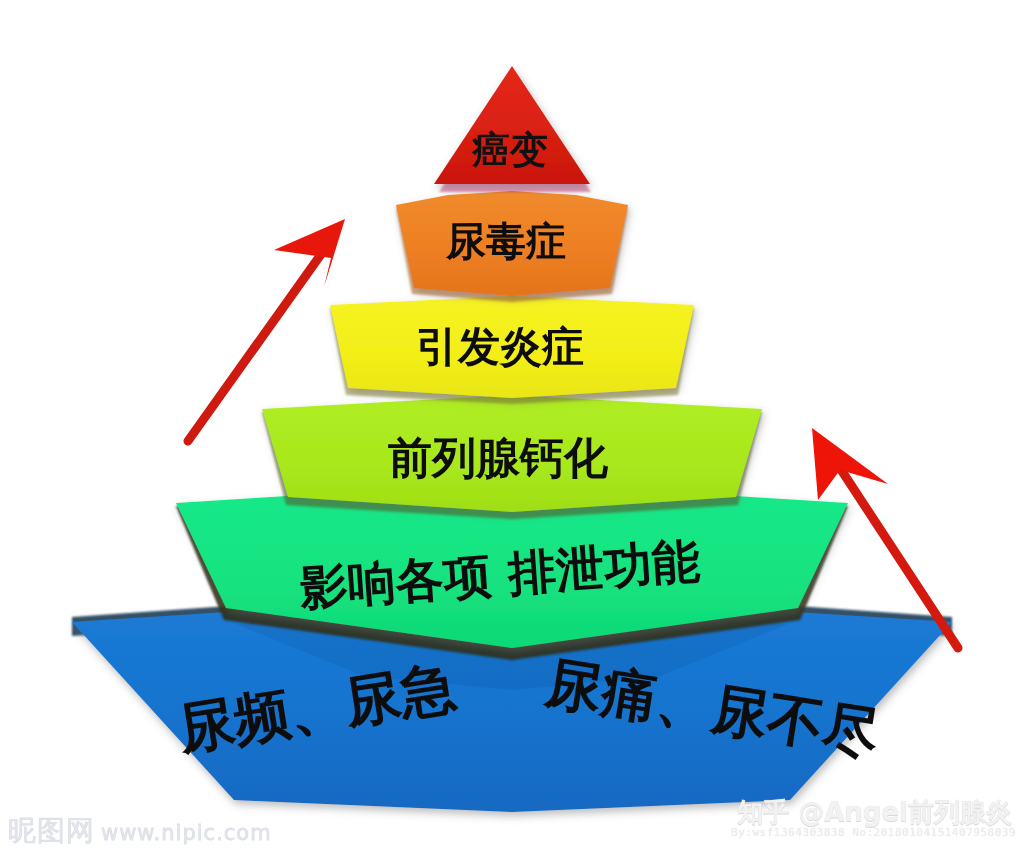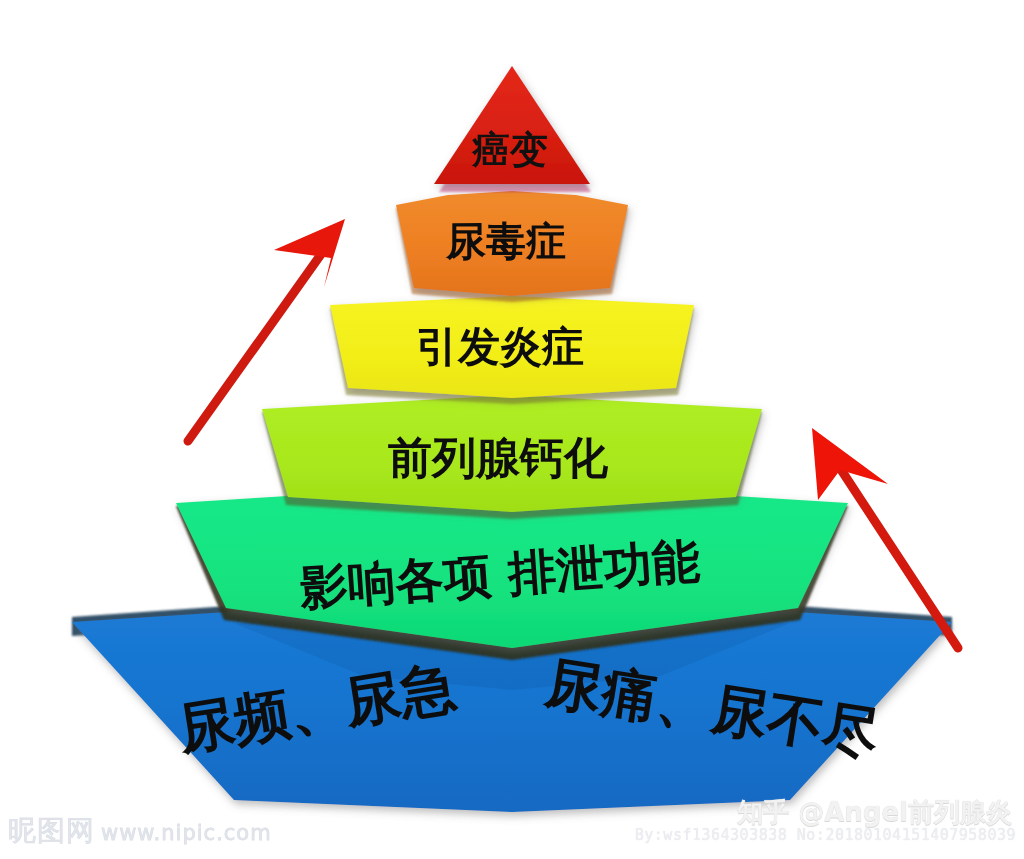--- a/index.html
+++ b/index.html
@@ -67,21 +67,21 @@
     color: #f2f2f2;
     text-shadow: 0 1px 0 #d9d9d9, 0 0 1px #cfcfcf;
     white-space: nowrap;
     user-select: none;
   }
   .wm-id {
     position: absolute;
     right: 8px;
     top: 826px;
     font-family: "DejaVu Sans Mono", "Liberation Mono", monospace;
-    font-size: 15px;
+    font-size: 11px;
     color: #eceef1;
     text-shadow: 0 0 1px #dadde2;
     white-space: nowrap;
     user-select: none;
     letter-spacing: 0.5px;
   }
 </style>
 </head>
 <body>
 

